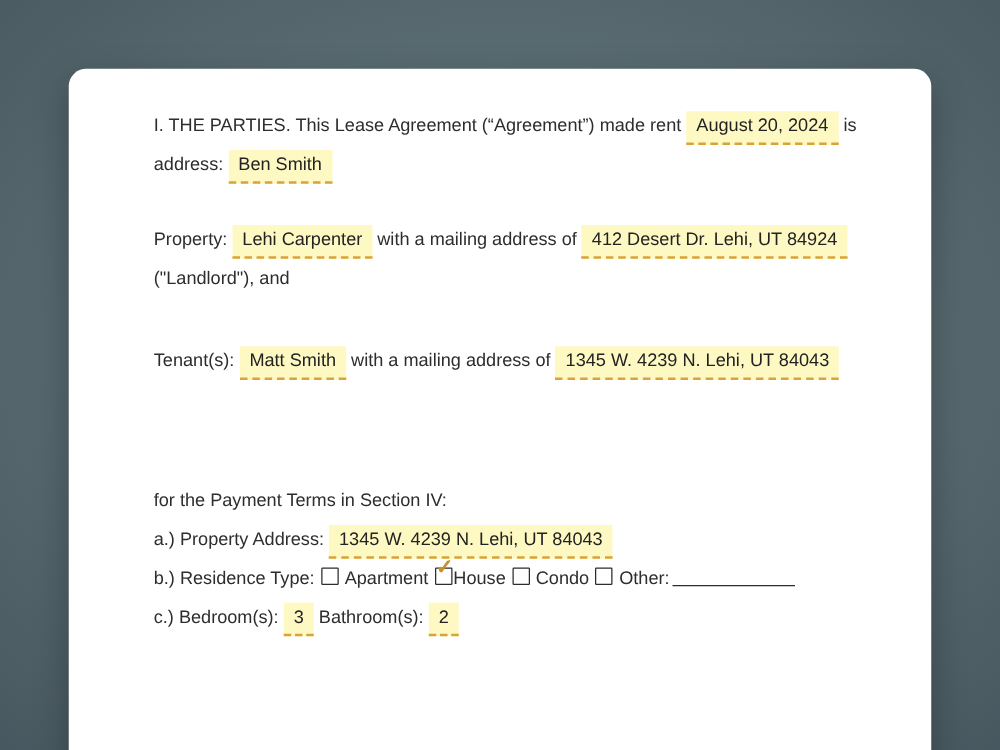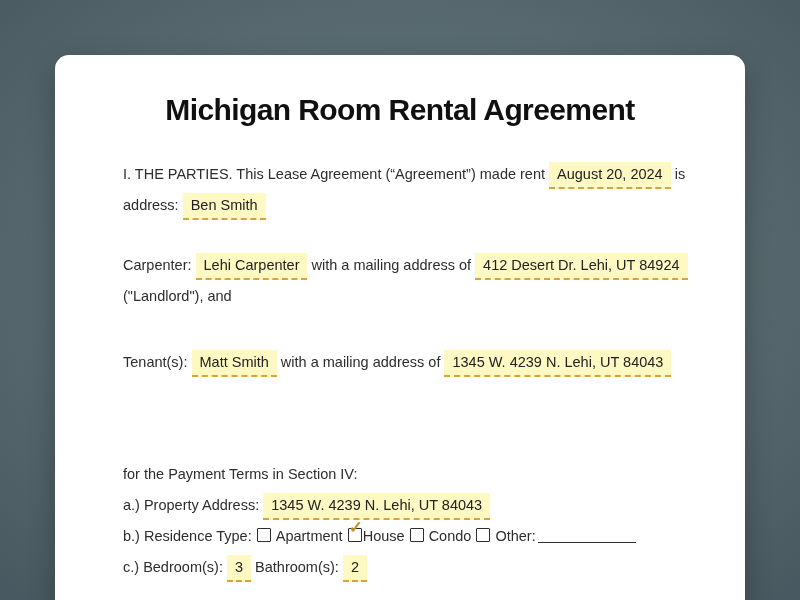--- a/index.html
+++ b/index.html
@@ -87,32 +87,31 @@
   }
   .sp { white-space: pre; }
 </style>
 </head>
 <body>
 
 <div class="backdrop"></div>
 
 <div class="card">
 
-  <h1 class="doc-title">Michigan Room Rental Agreement</h1>
 
   <div class="doc-body">
 
     <div class="para">
       <span>I. THE PARTIES. This Lease Agreement (“Agreement”) made rent</span><span class="sp"> </span><span class="field">August 20, 2024</span><span class="sp"> </span><span>is</span>
       <br>
       <span>address:</span><span class="sp"> </span><span class="field">Ben Smith</span>
     </div>
 
     <div class="para gap-lg">
-      <span>Carpenter:</span><span class="sp"> </span><span class="field">Lehi Carpenter</span><span class="sp"> </span><span>with a mailing address of</span><span class="sp"> </span><span class="field">412 Desert Dr. Lehi, UT 84924</span>
+      <span>Property:</span><span class="sp"> </span><span class="field">Lehi Carpenter</span><span class="sp"> </span><span>with a mailing address of</span><span class="sp"> </span><span class="field">412 Desert Dr. Lehi, UT 84924</span>
       <br>
       <span>("Landlord"), and</span>
     </div>
 
     <div class="para gap-md">
       <span>Tenant(s):</span><span class="sp"> </span><span class="field">Matt Smith</span><span class="sp"> </span><span>with a mailing address of</span><span class="sp"> </span><span class="field">1345 W. 4239 N. Lehi, UT 84043</span>
     </div>
 
     <div class="para last">
       <br>

